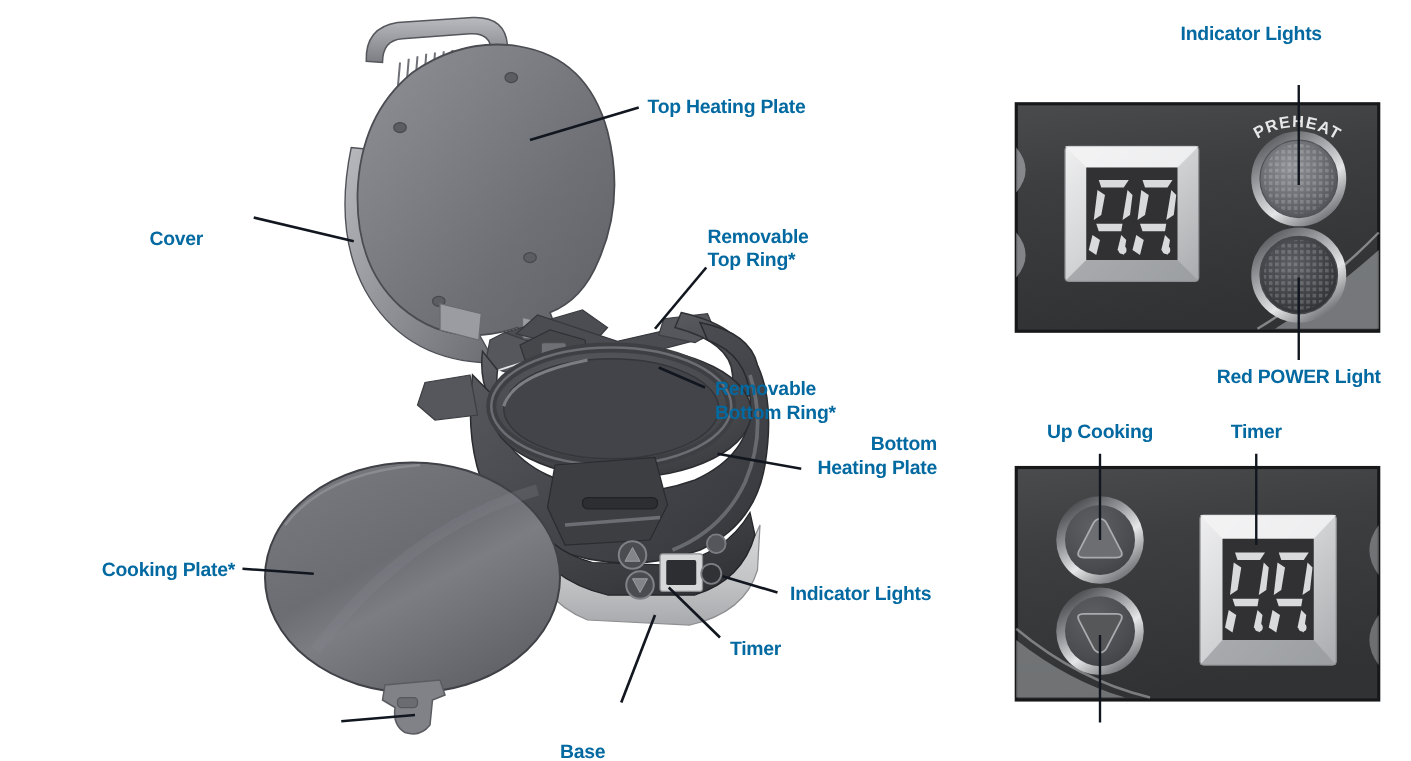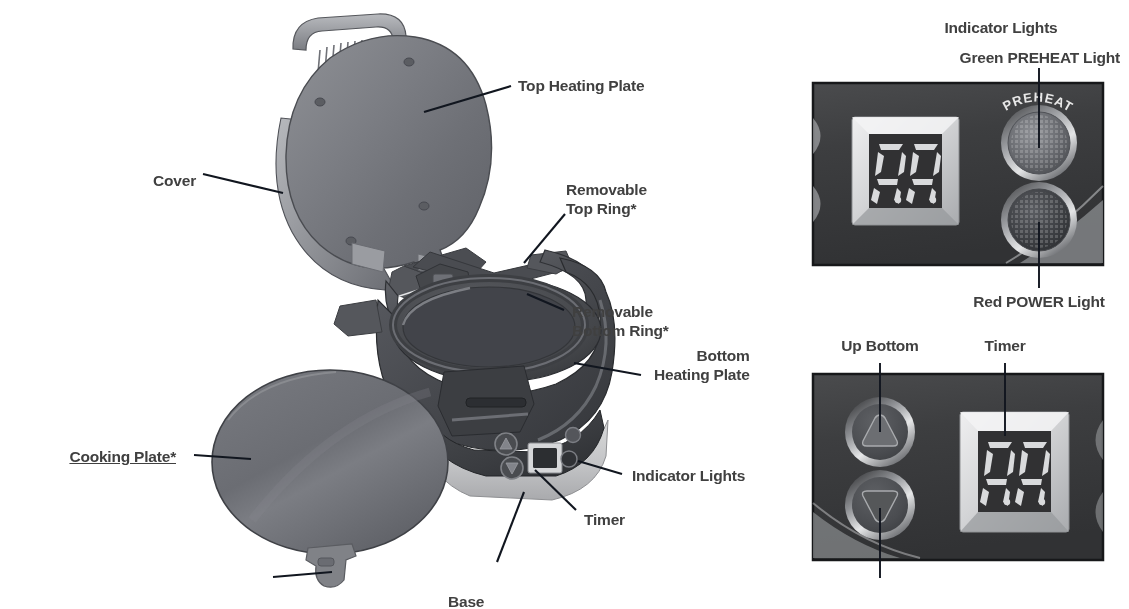--- a/index.html
+++ b/index.html
@@ -20,21 +20,21 @@
     width: 1129px;
     height: 609px;
     background: #ffffff;
   }
   .label {
     position: absolute;
     font-family: "Liberation Sans", sans-serif;
     font-weight: bold;
     font-size: 15.5px;
     line-height: 19px;
-    color: #404040;
+    color: #0369a1;
     letter-spacing: -0.2px;
     white-space: pre;
   }
   .label.r { text-align: right; }
   .label.c { text-align: center; }
   svg { display: block; }
   #illus {
     position: absolute;
     left: 0; top: 0;
     width: 1129px; height: 609px;
@@ -395,44 +395,43 @@
       </g>
 
       <path class="leader-thin" d="M880,363 L880,432"></path>
       <path class="leader-thin" d="M880,508 L880,578"></path>
       <path class="leader-thin" d="M1005,363 L1005,436"></path>
     </g>
   </svg>
 
   <div class="label" style="left:518px; top:76px;text-align:center;">Top Heating Plate</div>
 
-  <div class="label r" style="left:86px; top:171px; width:110px;">Cover</div>
+  <div class="label r" style="left:86px; top:182px; width:110px;text-align:center;">Cover</div>
 
   <div class="label" style="left:566px; top:180px;">Removable
 Top Ring*</div>
 
   <div class="label" style="left:572px; top:302px;">Removable
 Bottom Ring*</div>
 
   <div class="label" style="left:654px; top:346px;text-align:right;">Bottom
 Heating Plate</div>
 
-  <div class="label r" style="left:16px; top:447px; width:160px;text-decoration:underline;">Cooking Plate*</div>
+  <div class="label r" style="left:28px; top:447px; width:160px;">Cooking Plate*</div>
 
   <div class="label" style="left:632px; top:466px;">Indicator Lights</div>
 
   <div class="label" style="left:584px; top:510px;">Timer</div>
 
 
   <div class="label" style="left:448px; top:592px;">Base</div>
 
   <div class="label c" style="left:886px; top:18px; width:230px;">Indicator Lights</div>
 
-  <div class="label r" style="left:816px; top:48px; width:304px;">Green PREHEAT Light</div>
 
   <div class="label c" style="left:916px; top:292px; width:246px;">Red POWER Light</div>
 
-  <div class="label c" style="left:806px; top:336px; width:148px;">Up Bottom</div>
+  <div class="label c" style="left:806px; top:336px; width:148px;">Up Cooking</div>
 
   <div class="label c" style="left:940px; top:336px; width:130px;">Timer</div>
 
 
 </div>
 
 </body></html>

